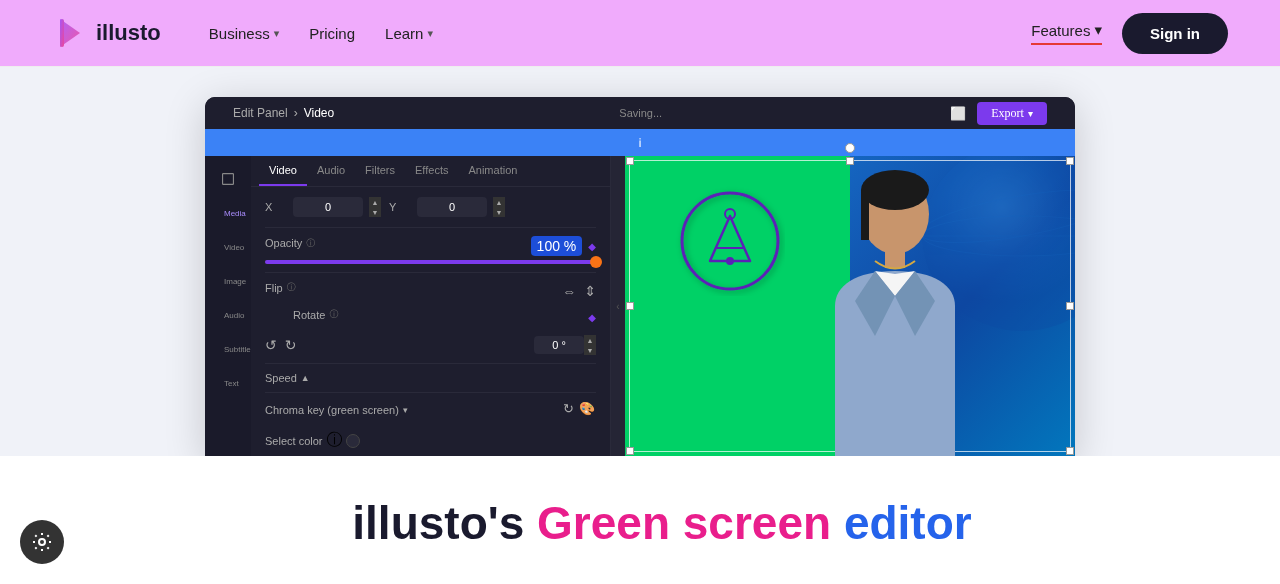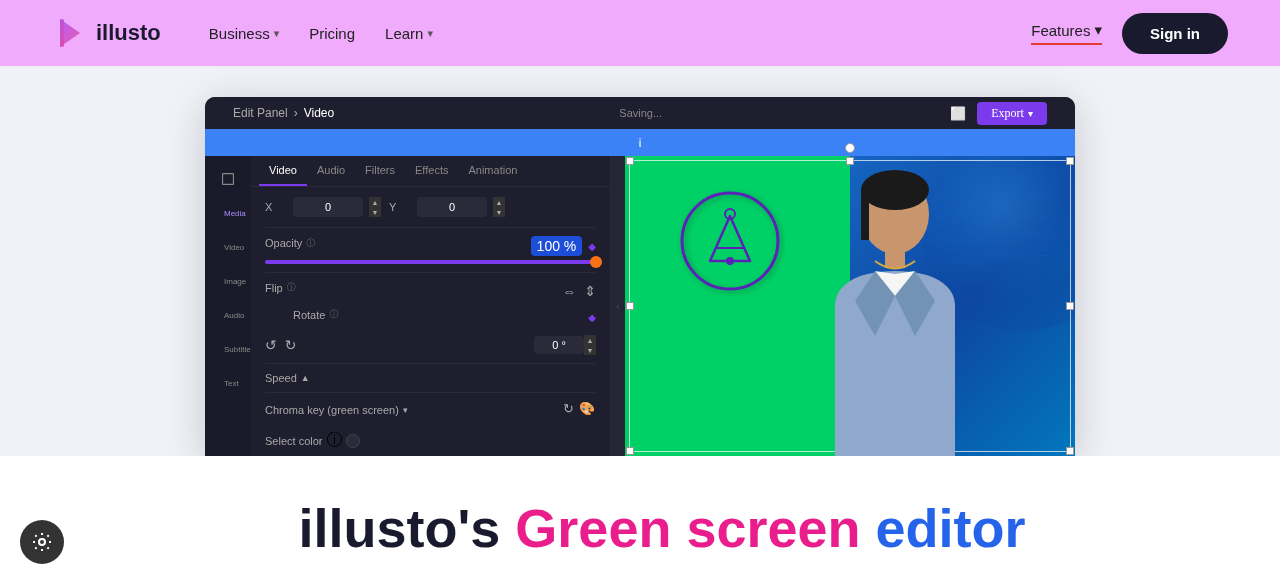--- a/index.html
+++ b/index.html
@@ -186,21 +186,21 @@
     .sc-ml { top: 50%; left: -4px; transform: translateY(-50%); }
     .sc-mr { top: 50%; right: -4px; transform: translateY(-50%); }
     .rotate-handle { position: absolute; top: -18px; left: 50%; transform: translateX(-50%); width: 10px; height: 10px; border-radius: 50%; background: #fff; border: 1px solid #999; }
 
     
     .bottom-section {
       background: #fff; padding: 40px 0 0 0;
       text-align: center;
     }
     .headline {
-      font-size: 54px; font-weight: 800; color: #1a1a2e;
+      font-size: 46px; font-weight: 800; color: #1a1a2e;
       line-height: 1.2;
       margin-left: 44px;
     }
     .headline-pink { color: #e91e8c; }
     .headline-blue { color: #2563eb; }
 
     
     .settings-gear {
       position: fixed; bottom: 20px; left: 20px;
       width: 44px; height: 44px; border-radius: 50%;

